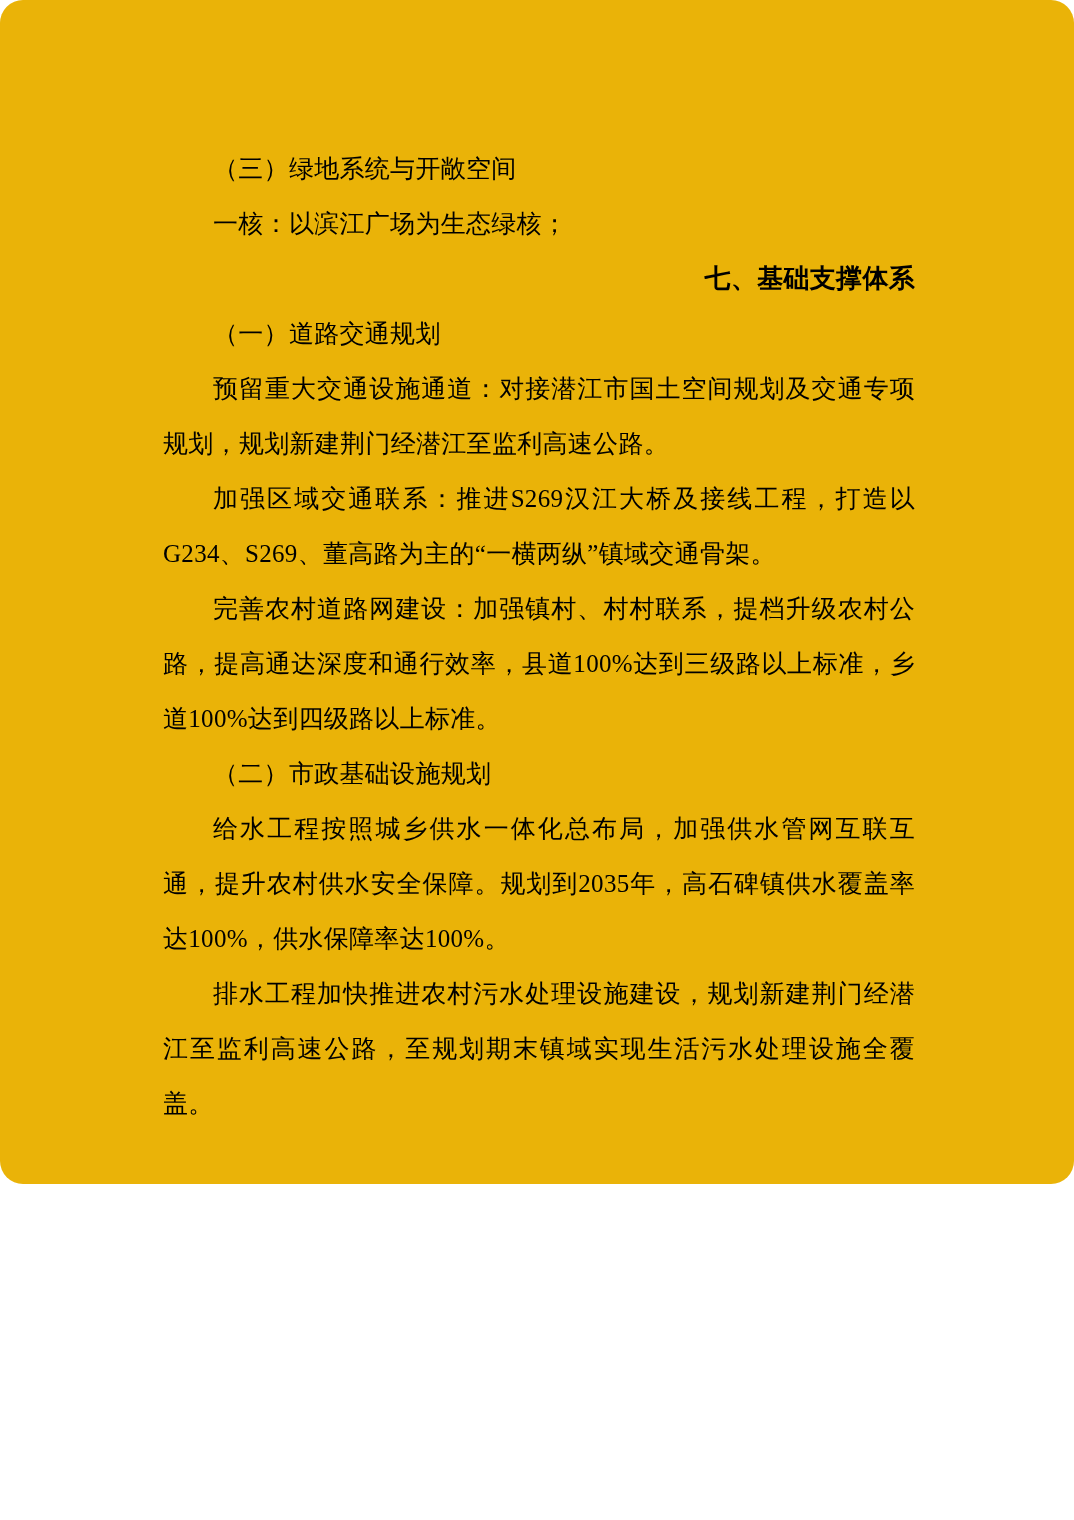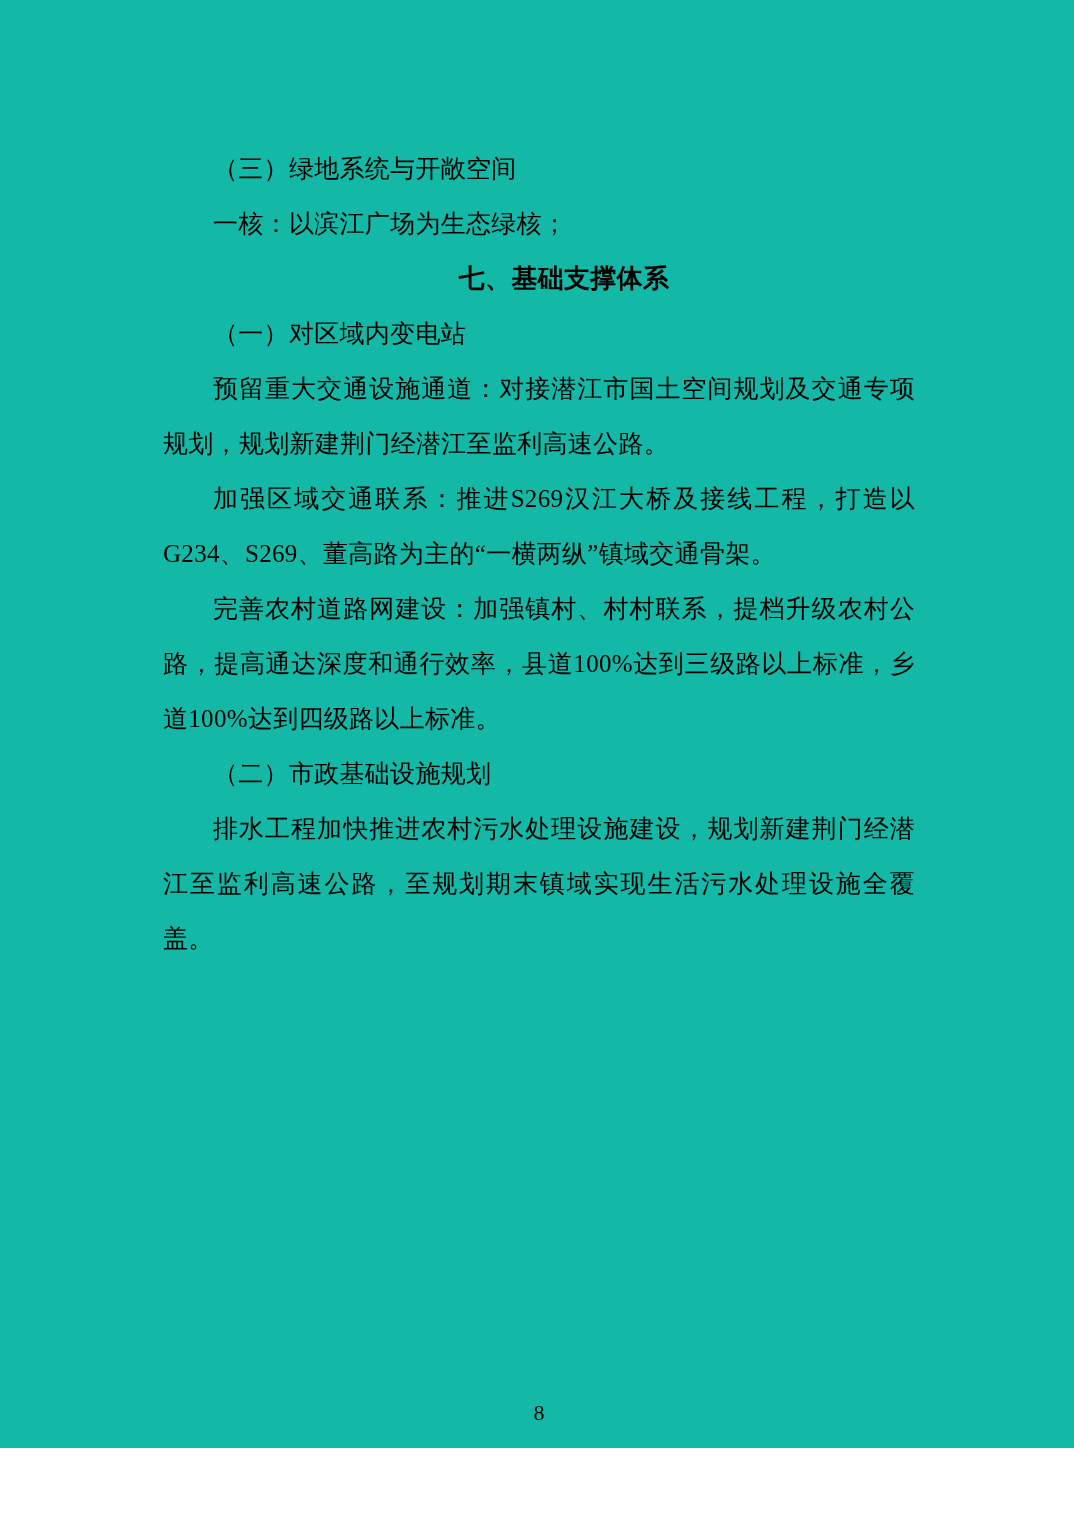--- a/index.html
+++ b/index.html
@@ -3,25 +3,26 @@
 <meta charset="utf-8">
 <style>
   html, body {
     margin: 0;
     padding: 0;
     background: #ffffff;
   }
   .page {
     position: relative;
     width: 1074px;
-    height: 1448px;
-    background: #14b8a6;
+    height: 1184px;
+    background: #eab308;
     color: #000000;
     overflow: hidden;
     font-family: "Liberation Serif", "DejaVu Serif", serif;
+    border-radius: 23px;
   }
   .content {
     position: absolute;
     left: 163px;
     top: 141px;
     width: 752px;
   }
   .content p {
     margin: 0;
     padding: 0;
@@ -29,21 +30,21 @@
     line-height: 55px;
     text-align: justify;
     text-justify: inter-character;
     text-indent: 50px;
     letter-spacing: 0.3px;
     color: #000000;
     font-family: "Liberation Serif", "DejaVu Serif", serif;
   }
   .content p.chapter {
     font-weight: 700;
-    text-align: center;
+    text-align: right;
     font-size: 26px;
     font-family: "Liberation Sans", "DejaVu Sans", sans-serif;
   }
   .page-number {
     position: absolute;
     top: 1398px;
     left: 163px;
     width: 752px;
     text-align: center;
     font-size: 22px;
@@ -53,21 +54,22 @@
   }
 </style>
 </head>
 <body>
 
 <div class="page">
   <div class="content">
     <p>（三）绿地系统与开敞空间</p>
     <p>一核：以滨江广场为生态绿核；</p>
     <p class="chapter">七、基础支撑体系</p>
-    <p>（一）对区域内变电站</p>
+    <p>（一）道路交通规划</p>
     <p>预留重大交通设施通道：对接潜江市国土空间规划及交通专项规划，规划新建荆门经潜江至监利高速公路。</p>
     <p>加强区域交通联系：推进S269汉江大桥及接线工程，打造以G234、S269、董高路为主的“一横两纵”镇域交通骨架。</p>
     <p>完善农村道路网建设：加强镇村、村村联系，提档升级农村公路，提高通达深度和通行效率，县道100%达到三级路以上标准，乡道100%达到四级路以上标准。</p>
     <p>（二）市政基础设施规划</p>
+    <p>给水工程按照城乡供水一体化总布局，加强供水管网互联互通，提升农村供水安全保障。规划到2035年，高石碑镇供水覆盖率达100%，供水保障率达100%。</p>
     <p>排水工程加快推进农村污水处理设施建设，规划新建荆门经潜江至监利高速公路，至规划期末镇域实现生活污水处理设施全覆盖。</p>
   </div>
   <div class="page-number">8</div>
 </div>
 
 </body></html>

